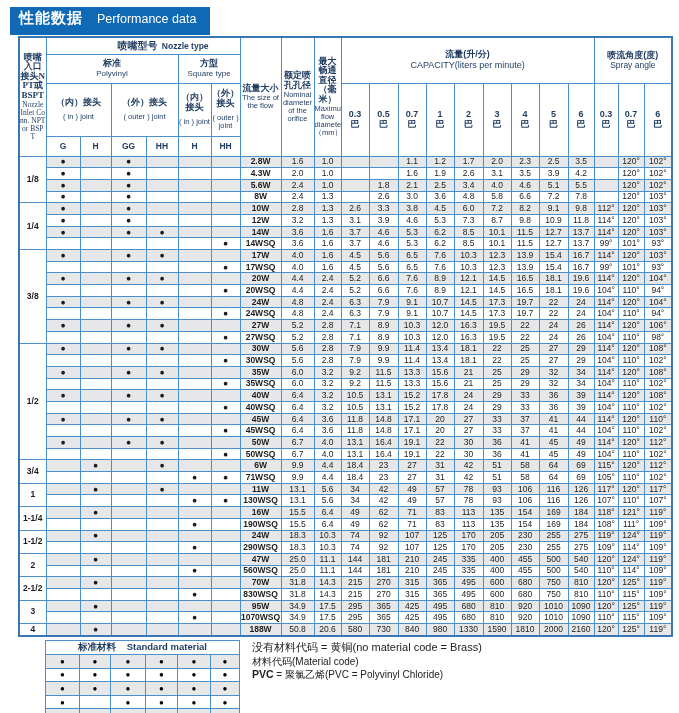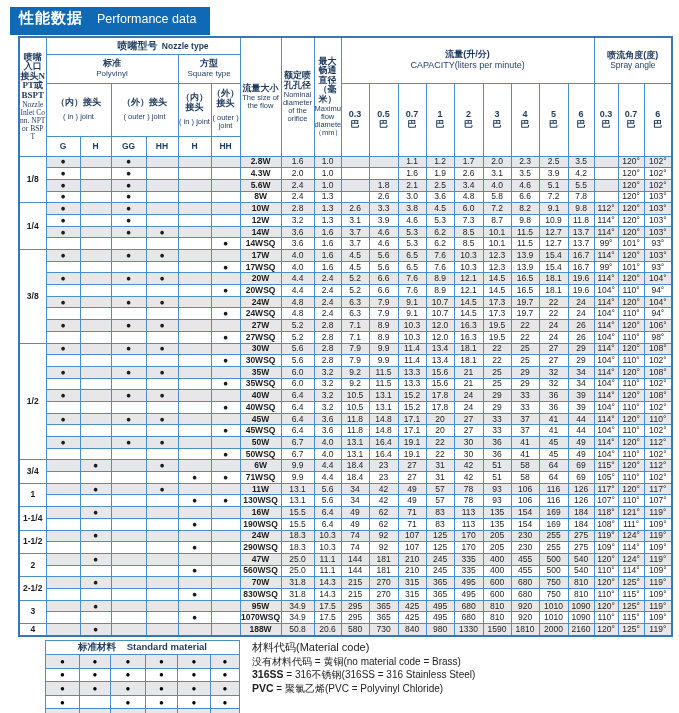--- a/index.html
+++ b/index.html
@@ -1207,19 +1207,18 @@
           <td class="dot-cell"></td>
           <td class="dot-cell"></td>
           <td class="dot-cell">●</td>
           <td class="dot-cell"></td>
           <td class="dot-cell">●</td>
         </tr>
       </tbody>
   </table>
 
   <div id="legend">
+      <div class="legend-line">没有材料代码 = 黄铜(no material code = Brass)</div>
       <div class="legend-line">材料代码(Material code)</div>
-      <div class="legend-line">没有材料代码 = 黄铜(no material code = Brass)</div>
-      <div class="legend-line"><b>316SS</b> = 316不锈钢(316SS = 316 Stainless Steel)</div>
       <div class="legend-line"><b>PVC</b> = 聚氯乙烯(PVC = Polyvinyl Chloride)</div>
     </div>
 
 </div>
 
 </body></html>

